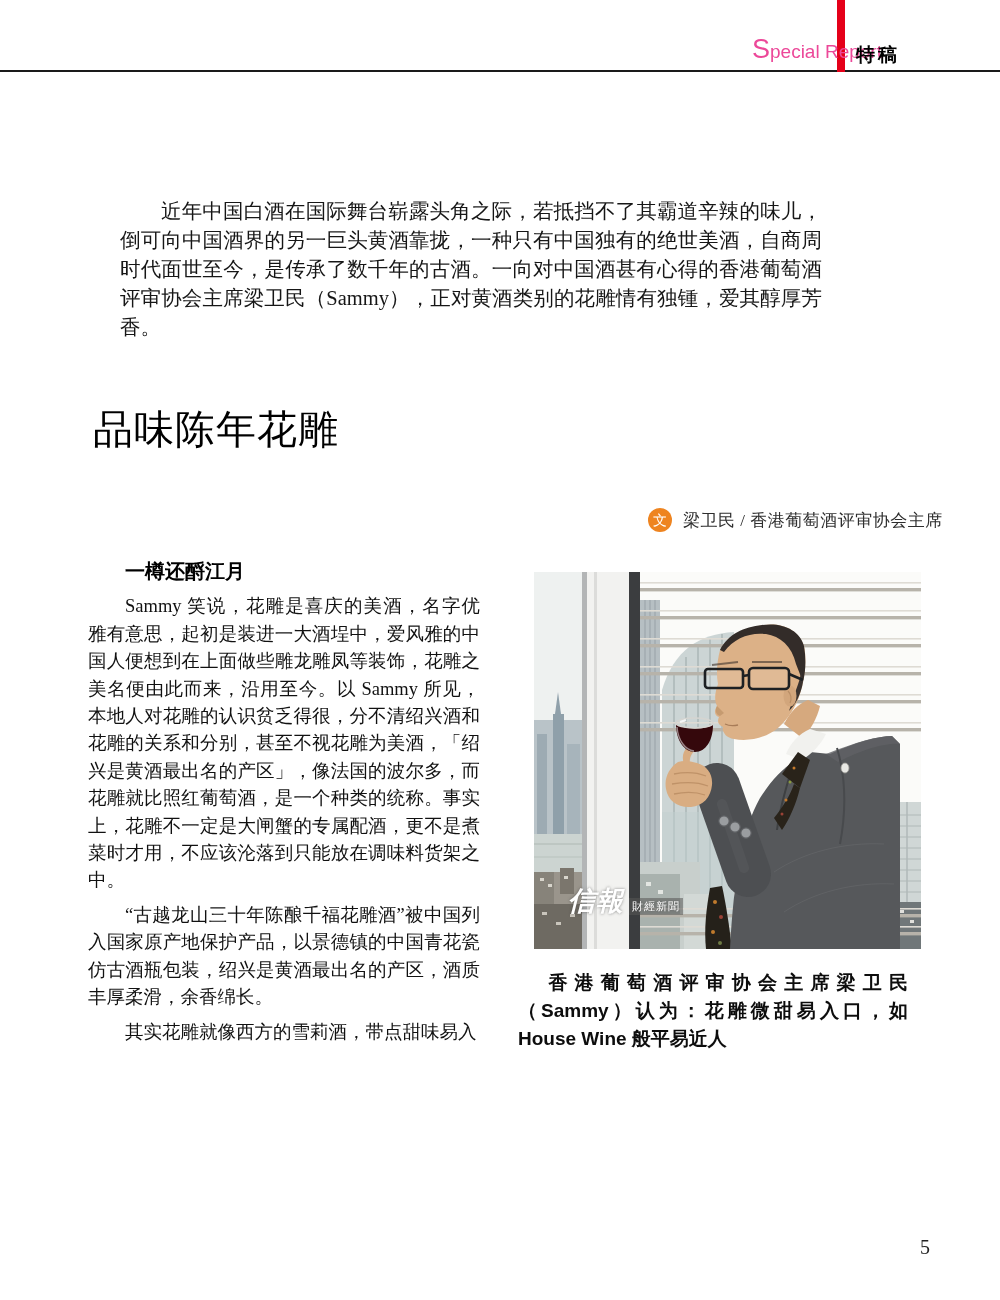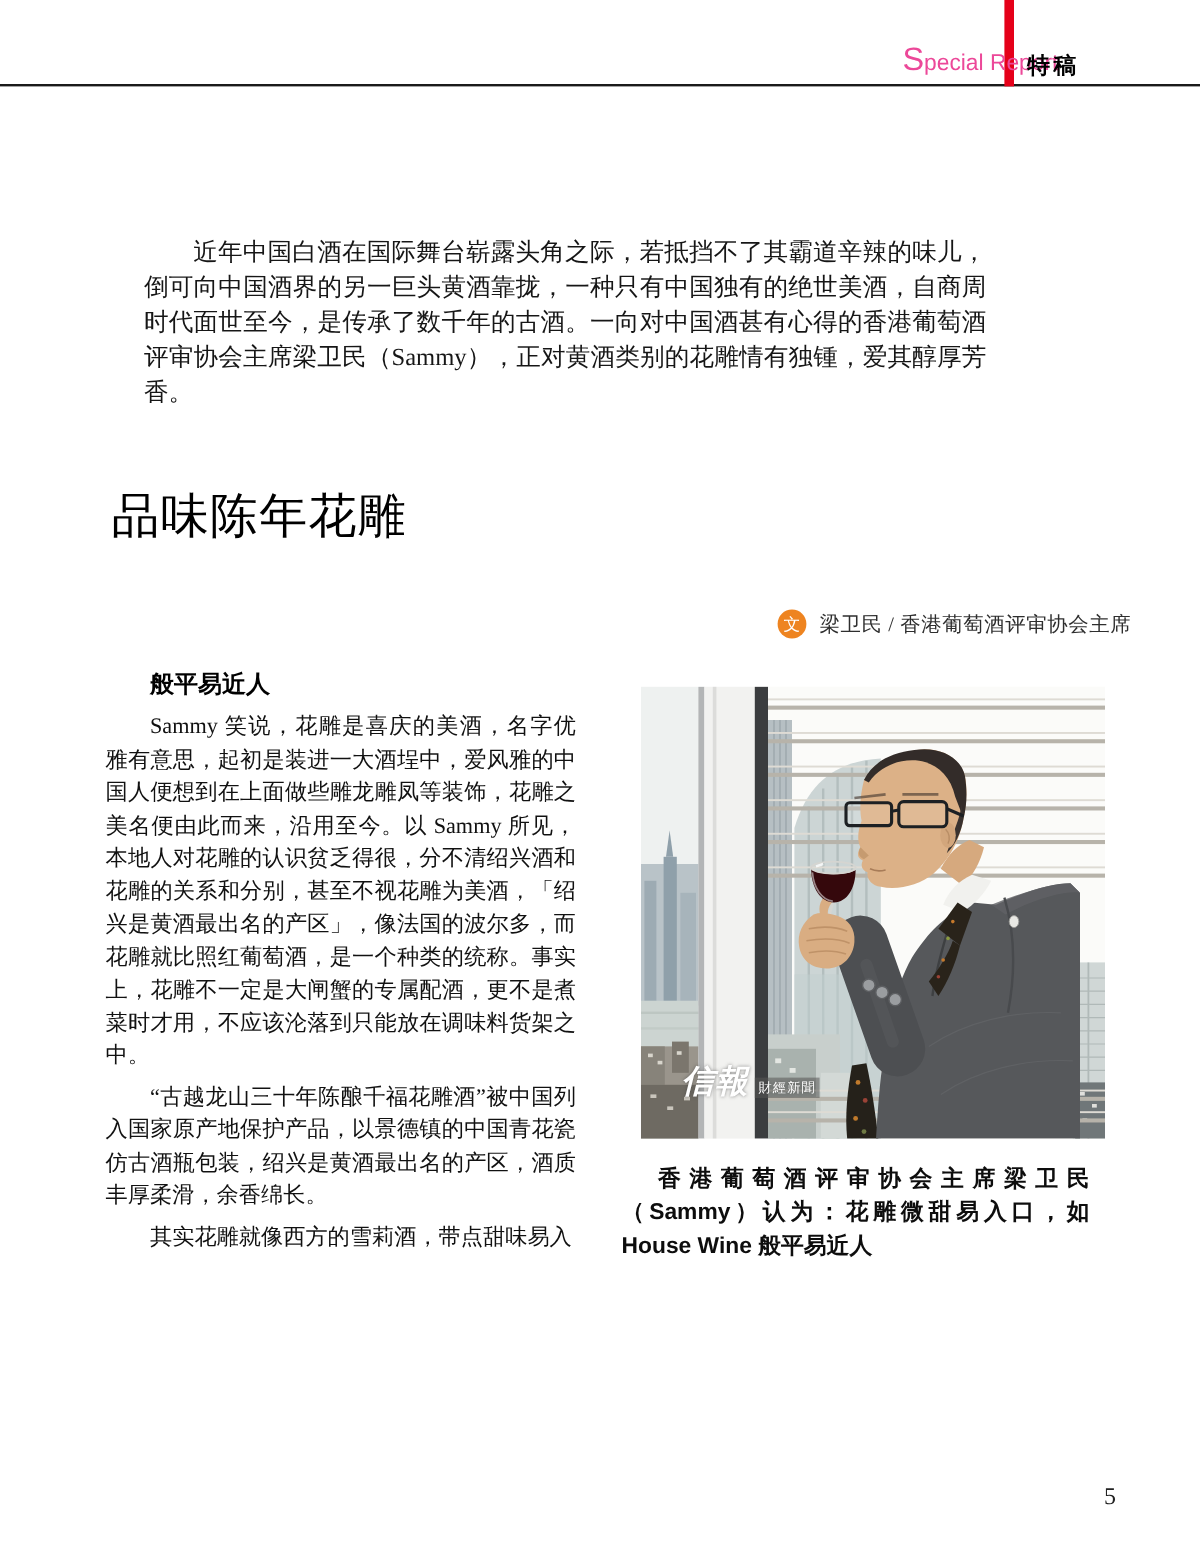--- a/index.html
+++ b/index.html
@@ -67,21 +67,21 @@
   <p class="intro">近年中国白酒在国际舞台崭露头角之际，若抵挡不了其霸道辛辣的味儿，倒可向中国酒界的另一巨头黄酒靠拢，一种只有中国独有的绝世美酒，自商周时代面世至今，是传承了数千年的古酒。一向对中国酒甚有心得的香港葡萄酒评审协会主席梁卫民（Sammy），正对黄酒类别的花雕情有独锺，爱其醇厚芳香。</p>
 
   <h1 class="article-title">品味陈年花雕</h1>
 
   <div class="byline">
     <span class="byline-icon">文</span>
     <span class="byline-text">梁卫民 / 香港葡萄酒评审协会主席</span>
   </div>
 
   <div class="article">
-    <h2 class="subhead">般平易近人</h2>
+    <h2 class="subhead">一樽还酹江月</h2>
     <p>Sammy 笑说，花雕是喜庆的美酒，名字优雅有意思，起初是装进一大酒埕中，爱风雅的中国人便想到在上面做些雕龙雕凤等装饰，花雕之美名便由此而来，沿用至今。以 Sammy 所见，本地人对花雕的认识贫乏得很，分不清绍兴酒和花雕的关系和分别，甚至不视花雕为美酒，「绍兴是黄酒最出名的产区」，像法国的波尔多，而花雕就比照红葡萄酒，是一个种类的统称。事实上，花雕不一定是大闸蟹的专属配酒，更不是煮菜时才用，不应该沦落到只能放在调味料货架之中。</p>
     <p>“古越龙山三十年陈酿千福花雕酒”被中国列入国家原产地保护产品，以景德镇的中国青花瓷仿古酒瓶包装，绍兴是黄酒最出名的产区，酒质丰厚柔滑，余香绵长。</p>
     <p>其实花雕就像西方的雪莉酒，带点甜味易入</p>
   </div>
 
   <figure class="photo" style="margin:16px">
     <svg viewBox="0 0 387 377" preserveAspectRatio="none">
       <rect width="387" height="377" fill="#f7f7f5"></rect>
 
       <g>

